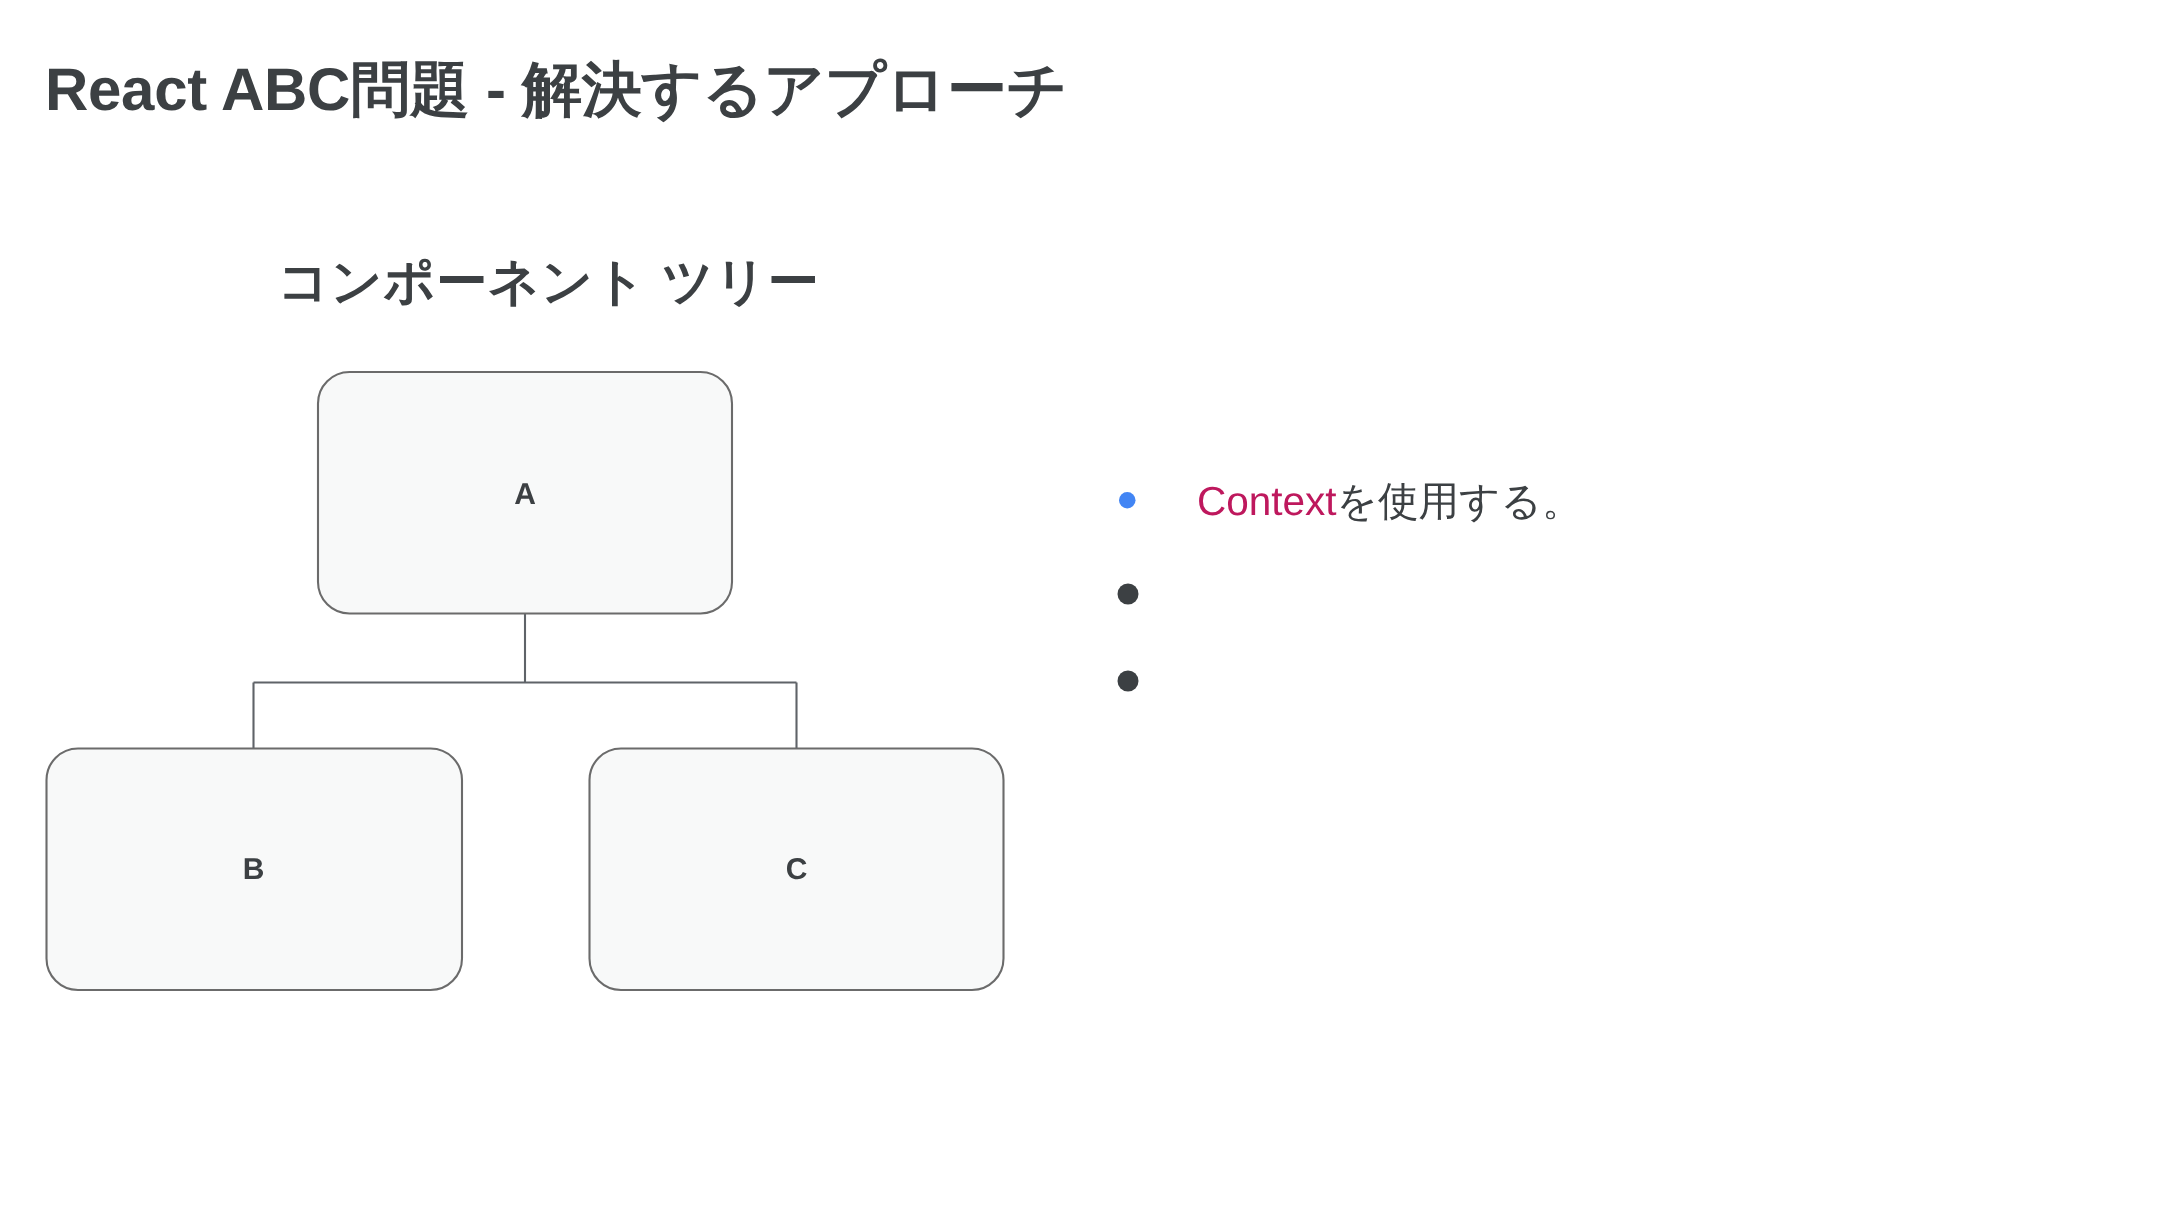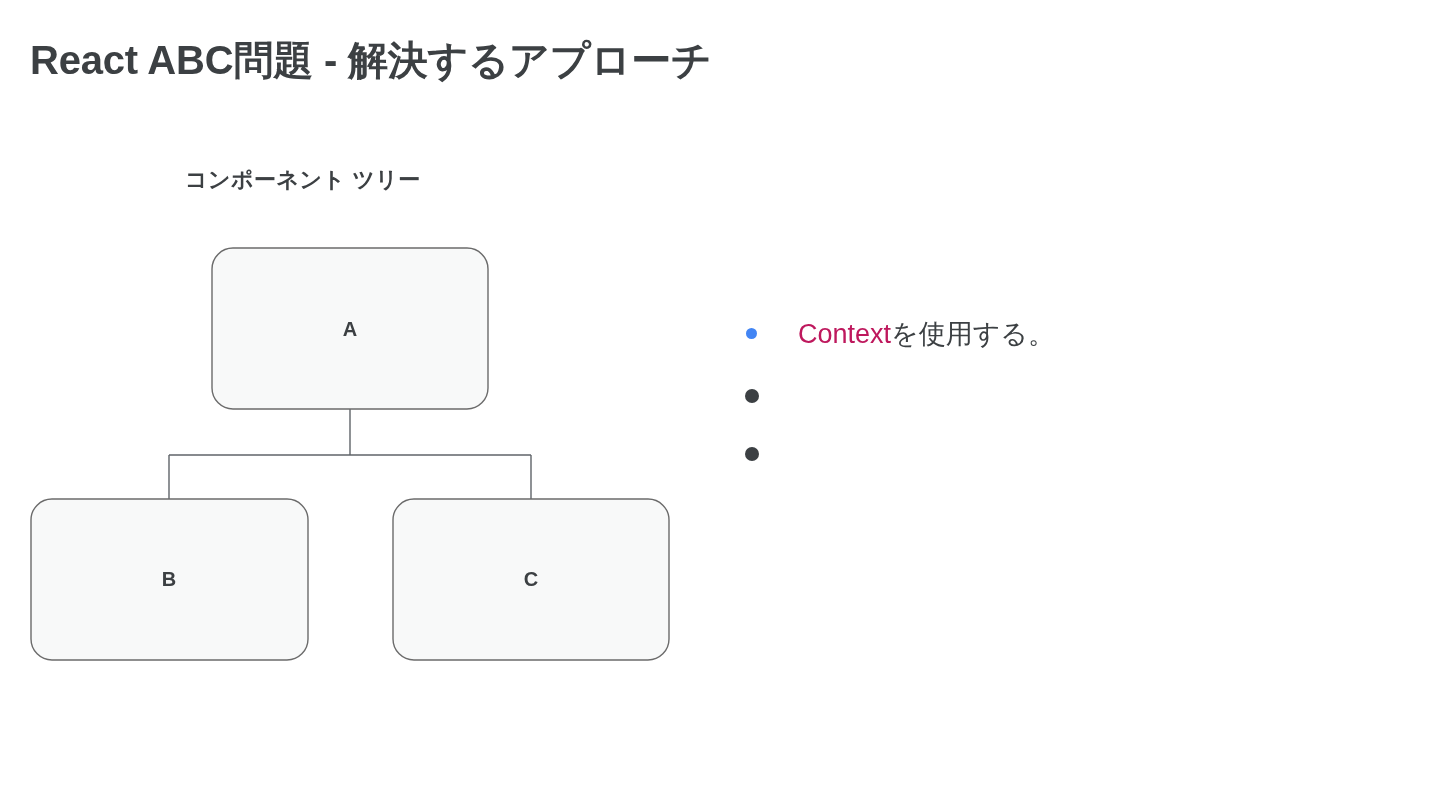--- a/index.html
+++ b/index.html
@@ -39,21 +39,21 @@
     position: absolute;
     left: 0;
     top: 0;
     width: 720px;
     height: 810px;
   }
   .diagram-title {
     position: absolute;
     left: 185px;
     top: 165px;
-    font-size: 22px;
+    font-size: 34px;
     font-weight: bold;
     color: #3c4043;
     white-space: nowrap;
     letter-spacing: 0.5px;
   }
   .tree-svg {
     position: absolute;
     left: 0;
     top: 0;
     width: 720px;

